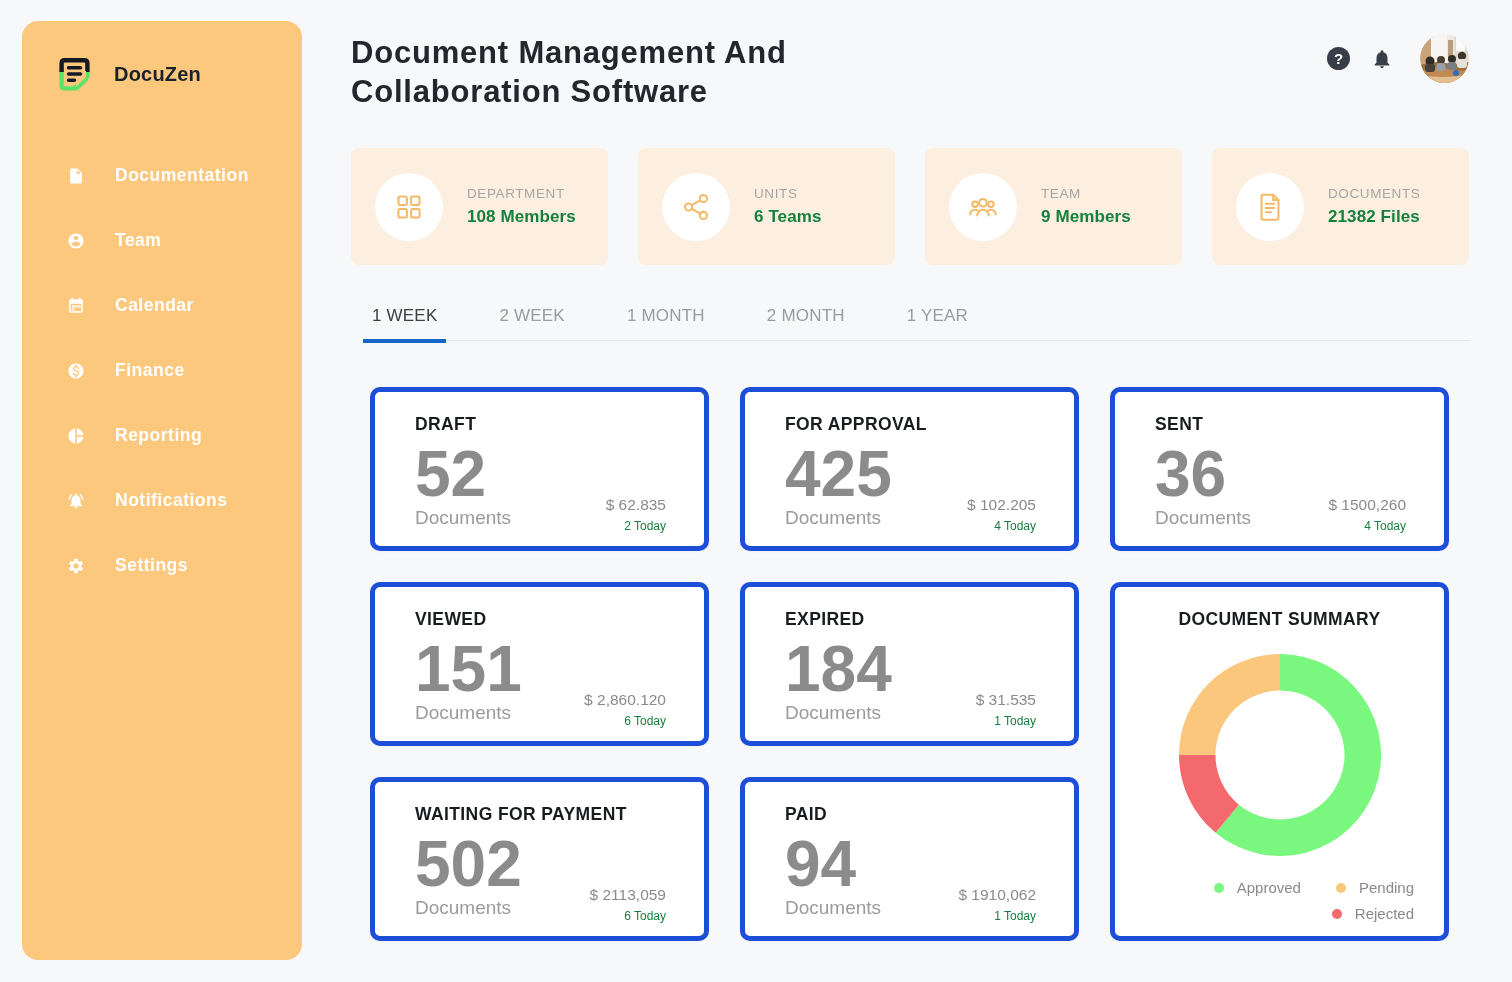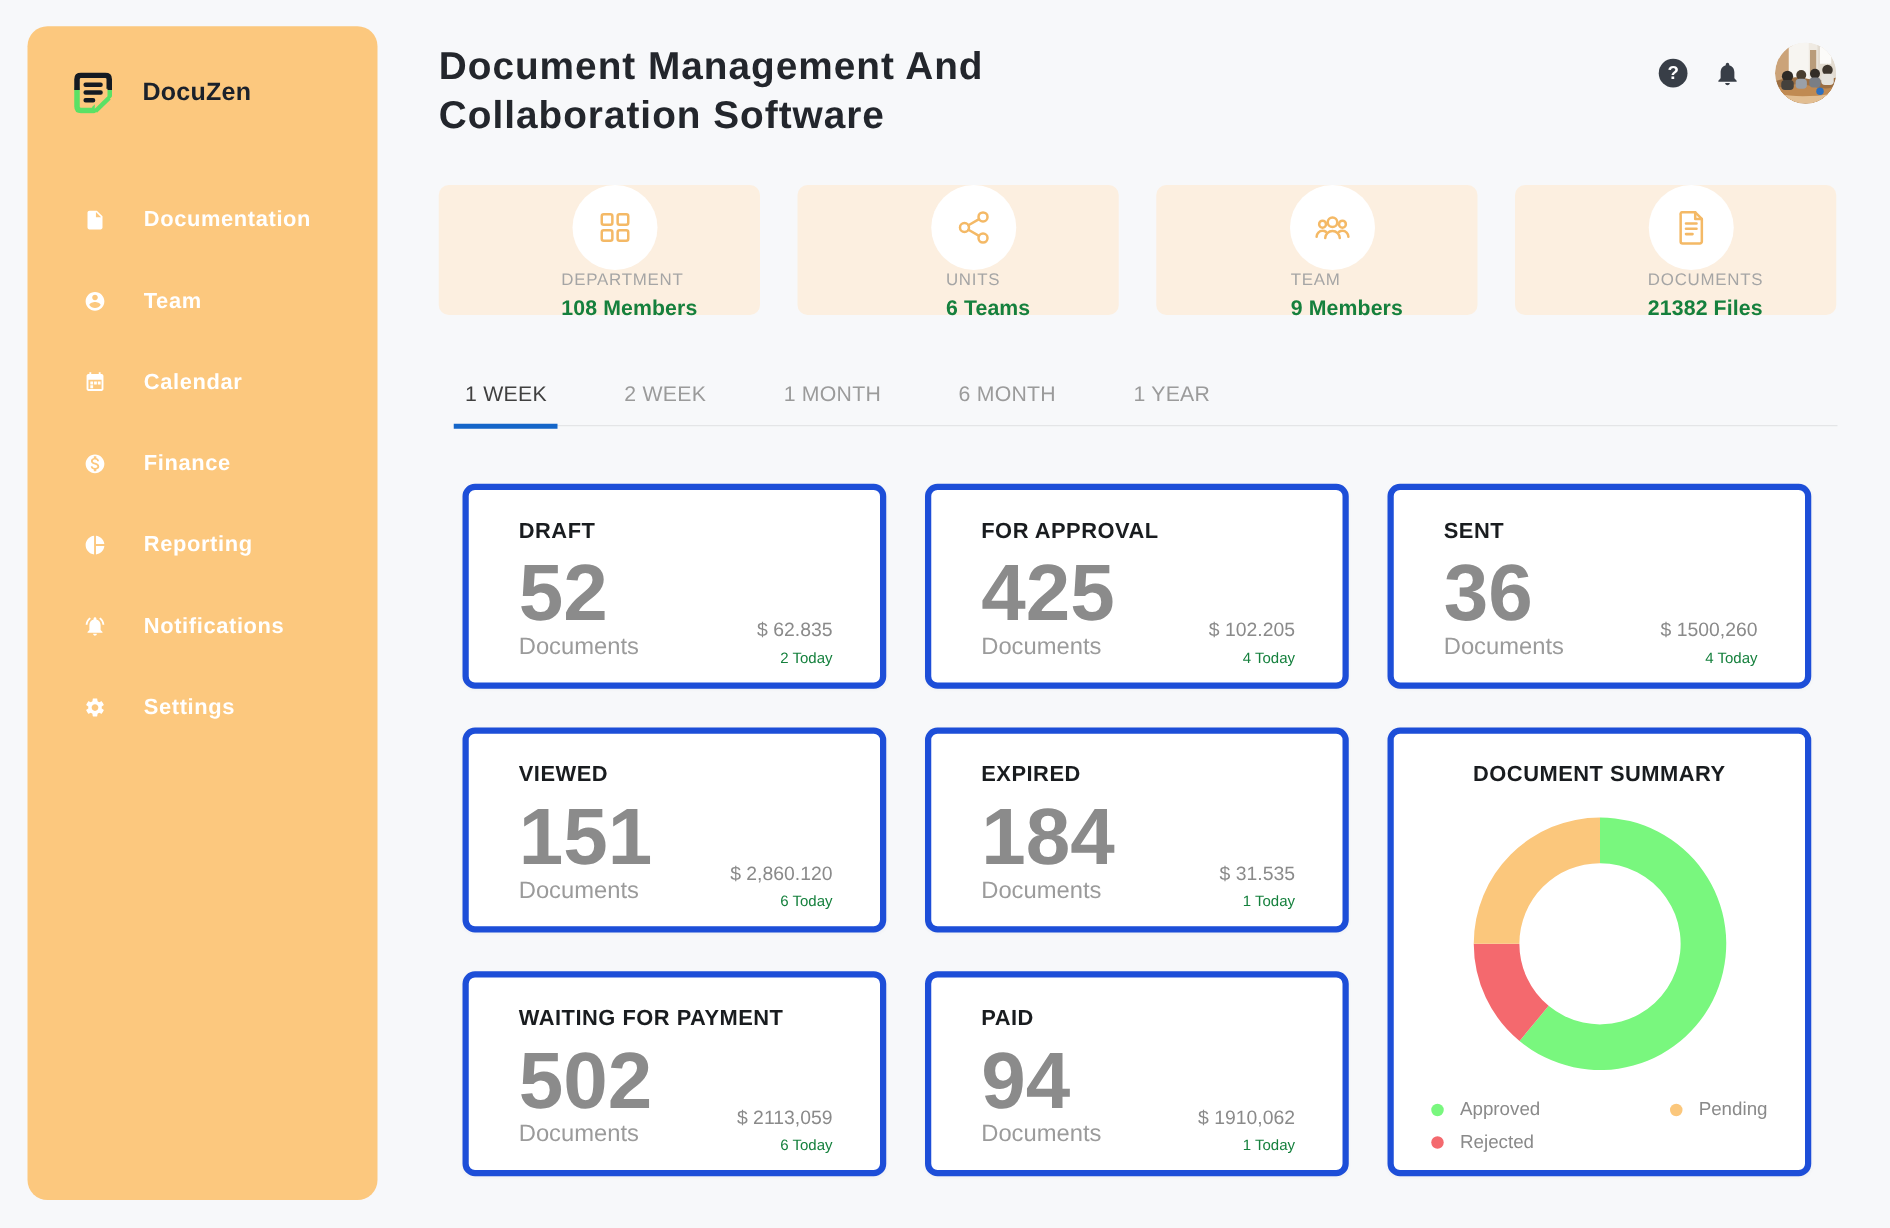--- a/index.html
+++ b/index.html
@@ -28,21 +28,21 @@
     position:absolute; left:351px; top:33px; width:480px;
     font-size:31px; line-height:39px; font-weight:bold; color:#23262C; letter-spacing:0.8px;
   }
   .topbar { position:absolute; top:34px; right:43px; display:flex; align-items:center; height:49px; }
   .help-btn { width:23px; height:23px; border-radius:50%; background:#383E47; color:#fff; display:flex; align-items:center; justify-content:center; font-size:15px; font-weight:bold; cursor:pointer; }
   .bell-btn { margin-left:21px; width:22px; height:22px; cursor:pointer; display:flex; }
   .bell-btn svg { width:22px; height:22px; fill:#383E47; }
   .avatar { margin-left:27px; width:49px; height:49px; border-radius:50%; overflow:hidden; cursor:pointer; }
   
   .stats { position:absolute; left:351px; top:148px; width:1118px; display:flex; justify-content:space-between; }
-  .stat-card { width:257px; height:104px; background:#FCEFE0; border-radius:8px; display:flex; align-items:center; padding-left:24px;flex-direction:column; }
+  .stat-card { width:257px; height:117px; background:#FCEFE0; border-radius:8px; display:flex; align-items:center; padding-left:24px; }
   .stat-circle { width:68px; height:68px; border-radius:50%; background:#FFFFFF; display:flex; align-items:center; justify-content:center; flex:0 0 auto; }
   .stat-circle svg { width:36px; height:36px; stroke:#F4B966; fill:none; stroke-width:1.9; stroke-linecap:round; stroke-linejoin:round; }
   .stat-text { margin-left:24px; }
   .stat-label { font-size:13.5px; color:#A5A5A5; letter-spacing:0.6px; }
   .stat-value { margin-top:6px; font-size:17px; font-weight:bold; color:#15803d; letter-spacing:0.1px; }
   
   .tabs { position:absolute; left:363px; top:301px; width:1107px; display:flex; border-bottom:1px solid #E4E5E7; }
   .tab { padding:5px 9px 13px 9px; margin-right:44px; font-size:17px; color:#9B9B9B; letter-spacing:0.2px; cursor:pointer; border-bottom:4.5px solid #00000000; margin-bottom:-3px; }
   .tab.active { color:#404040; border-bottom-color:#1566C9; }
   
@@ -53,21 +53,21 @@
   .card-body { position:absolute; left:40px; right:38px; bottom:17px; display:flex; justify-content:space-between; align-items:flex-end; }
   .card-count { font-size:64px; font-weight:bold; color:#8B8B8B; line-height:52px; letter-spacing:0px; }
   .card-unit { margin-top:7px; font-size:19px; color:#9B9B9B; }
   .card-right { text-align:right; margin-bottom:-4px; }
   .card-amount { font-size:15.5px; color:#8A8A8A; }
   .card-today { margin-top:5px; font-size:12px; color:#15803d; }
   
   .summary { grid-column:3; grid-row:2 / span 2; }
   .summary-title { margin-top:22px; text-align:center; font-size:17.5px; font-weight:bold; color:#191C1F; letter-spacing:0.4px; }
   .donut-wrap { margin:23px auto 0 auto; width:204px; height:204px; }
-  .legend { margin-top:22px; display:flex; flex-wrap:wrap; justify-content:space-between; column-gap:35px; row-gap:9px; padding:0 30px; }
+  .legend { margin-top:22px; display:flex; flex-wrap:wrap; justify-content:flex-end; column-gap:35px; row-gap:9px; padding:0 30px; }
   .legend-item { display:flex; align-items:center; }
   .legend-dot { width:10px; height:10px; border-radius:50%; margin-right:13px; }
   .legend-label { font-size:15px; color:#8A8A8A; }
 </style>
 </head>
 <body>
 
 <aside class="sidebar">
   <div class="logo-row">
     <span class="logo-mark">
@@ -239,21 +239,21 @@
       <div class="stat-label">DOCUMENTS</div>
       <div class="stat-value">21382 Files</div>
     </div>
   </div>
 </section>
 
 <nav class="tabs">
   <div class="tab active">1 WEEK</div>
   <div class="tab">2 WEEK</div>
   <div class="tab">1 MONTH</div>
-  <div class="tab">6 MONTH</div>
+  <div class="tab">2 MONTH</div>
   <div class="tab">1 YEAR</div>
 </nav>
 
 <section class="grid">
   <div class="card">
     <div class="card-title">DRAFT</div>
     <div class="card-body">
       <div class="card-left">
         <div class="card-count">52</div>
         <div class="card-unit">Documents</div>

